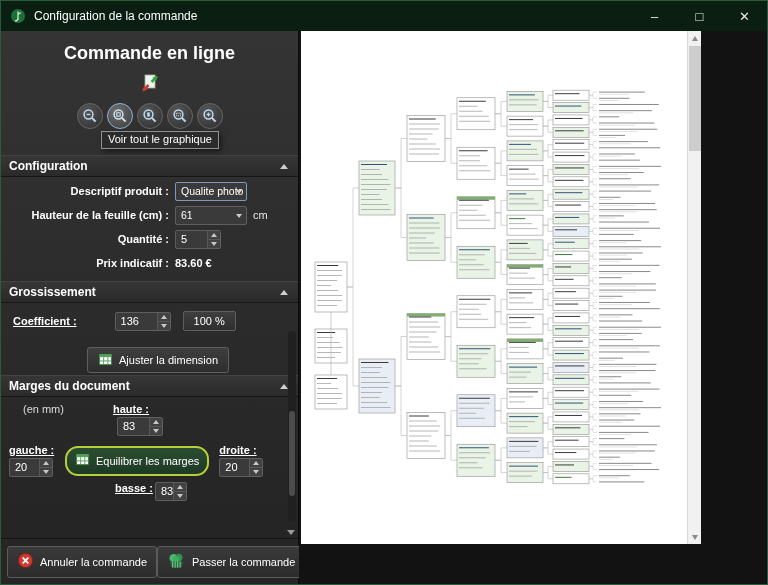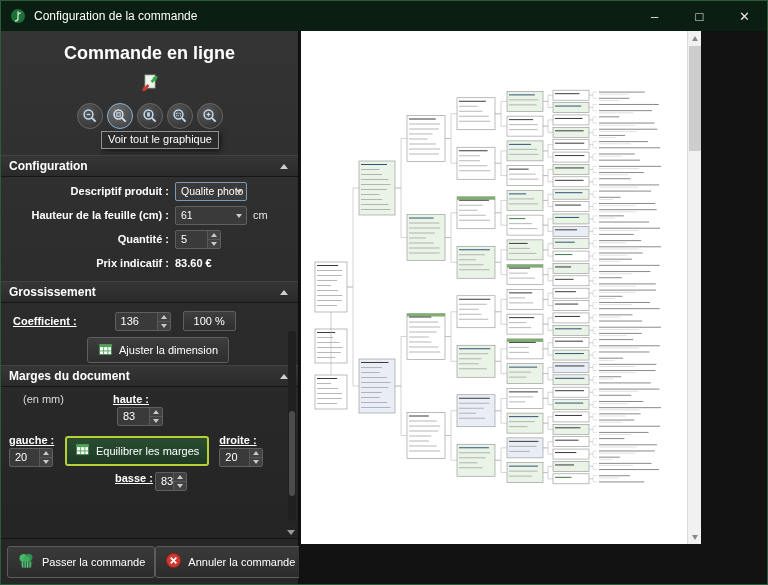--- a/index.html
+++ b/index.html
@@ -43,30 +43,30 @@
   .spin-btns{width:13px;border-left:1px solid #585858;display:flex;flex-direction:column}
   .sp-cell{flex:1;display:flex;align-items:center;justify-content:center;background:#424242;cursor:pointer}
   .sp-cell + .sp-cell{border-top:1px solid #585858}
   .sp-up{width:0;height:0;border-left:3px solid transparent;border-right:3px solid transparent;border-bottom:4px solid #c8c8c8}
   .sp-dn{width:0;height:0;border-left:3px solid transparent;border-right:3px solid transparent;border-top:4px solid #c8c8c8}
   
   .coef-row{display:flex;align-items:center;margin-top:8px;height:20px;padding-left:12px}
   .lbl-u{font-size:11px;font-weight:bold;color:#fff;text-decoration:underline;white-space:nowrap}
   .coef-row .spinner{margin-left:38px}
   .pct-btn{margin-left:12px;height:20px;padding:0 10px;background:linear-gradient(#3e3e3e,#2f2f2f);border:1px solid #5f5f5f;border-radius:2px;color:#fff;font-size:11px;cursor:pointer}
-  .adjust-row{margin-top:6px;padding-left:86px;height:20px}
+  .adjust-row{margin-top:16px;padding-left:86px;height:20px}
   .tool-btn{height:26px;display:flex;align-items:center;gap:6px;padding:0 10px;background:linear-gradient(#3e3e3e,#2e2e2e);border:1px solid #5f5f5f;border-radius:3px;color:#fff;font-size:11px;cursor:pointer}
   
   .mm-row{display:flex;align-items:flex-end;margin-top:5px;height:13px;padding-left:22px}
   .mm-row .lbl-u{margin-left:49px}
   .mm-note{font-size:11px;color:#dcdcdc}
   .haute-row{margin-top:2px;padding-left:116px;height:19px}
   .margins-mid{display:flex;align-items:center;margin-top:8px;padding-left:8px}
   .m-col{display:flex;flex-direction:column;gap:2px;width:46px}
-  .balance-btn{margin-left:10px;height:30px;display:flex;align-items:center;gap:6px;padding:0 8px;background:linear-gradient(#2a4d31,#1e3a25);border:2px solid #b8cf3a;border-radius:3px;color:#fff;font-size:11px;cursor:pointer}
+  .balance-btn{margin-left:10px;height:30px;display:flex;align-items:center;gap:6px;padding:0 8px;background:linear-gradient(#2a4d31,#1e3a25);border:2px solid #b8cf3a;border-radius:13px;color:#fff;font-size:11px;cursor:pointer}
   .margins-mid .m-col.right{margin-left:10px}
   .basse-col{display:flex;flex-direction:row;gap:2px;margin-top:5px;padding-left:114px;width:170px}
   
   .panel-vscroll{position:absolute;right:2px;top:300px;height:190px;width:8px;background:#202020;border-radius:4px}
   .panel-vthumb{position:absolute;left:1px;top:42%;width:6px;height:45%;background:#4c4c4c;border-radius:3px;cursor:pointer}
   .scroll-down-arrow{position:absolute;right:3px;bottom:3px;width:0;height:0;border-left:4px solid transparent;border-right:4px solid transparent;border-top:5px solid #9a9a9a;cursor:pointer}
   
   .panel-footer{flex:0 0 46px;display:flex;align-items:center;justify-content:space-between;padding:0 6px;background:#262626;border-top:1px solid #141414}
   .footer-btn{height:32px;display:flex;align-items:center;gap:6px;padding:0 9px;background:linear-gradient(#3a3a3a,#2c2c2c);border:1px solid #5c5c5c;border-radius:3px;color:#fff;font-size:11px;cursor:pointer;white-space:nowrap}
   
@@ -321,38 +321,38 @@
 
         <div class="panel-vscroll">
           <div class="panel-vthumb"></div>
         </div>
         <i class="scroll-down-arrow"></i>
       </div>
 
       <div class="panel-footer">
         <button class="footer-btn">
           <span>
+            <svg viewBox="0 0 18 18" width="17" height="17">
+                <circle cx="9" cy="9" r="7.5" fill="#cf3b30" stroke="#8d1f17"></circle>
+                <path d="M6 6 L12 12 M12 6 L6 12" stroke="#ffffff" stroke-width="1.8"></path>
+              </svg>
+          </span>
+          <span>Annuler la commande</span>
+        </button>
+        <button class="footer-btn">
+          <span>
             <svg viewBox="0 0 20 20" width="19" height="19">
                 <circle cx="7" cy="7.5" r="4.4" fill="#49b86a"></circle>
                 <circle cx="12.5" cy="6.8" r="3.8" fill="#2f9150"></circle>
                 <circle cx="10" cy="9" r="3.4" fill="#3fae5e"></circle>
                 <path d="M3.2 11 h13.6 l-1.8 6.6 h-10 z" fill="#1d6e3a"></path>
                 <path d="M6 11 v6.4 M8.6 11 v6.6 M11.2 11 v6.6 M13.8 11 v6.4" stroke="#9fd6ae" stroke-width="0.9"></path>
               </svg>
           </span>
           <span>Passer la commande</span>
-        </button>
-        <button class="footer-btn">
-          <span>
-            <svg viewBox="0 0 18 18" width="17" height="17">
-                <circle cx="9" cy="9" r="7.5" fill="#cf3b30" stroke="#8d1f17"></circle>
-                <path d="M6 6 L12 12 M12 6 L6 12" stroke="#ffffff" stroke-width="1.8"></path>
-              </svg>
-          </span>
-          <span>Annuler la commande</span>
         </button>
       </div>
     </div>
 
     <div class="preview">
       <div class="page">
         <svg id="tree-svg" viewBox="0 0 386 513" width="386" height="513">
             <rect x="14" y="231" width="32" height="50" fill="#ffffff" stroke="#8f8f8f" stroke-width="0.6"></rect>
             <line x1="16" y1="234.5" x2="37.16180166785569" y2="234.5" stroke="#3a3a3a" stroke-width="1"></line>
             <line x1="16" y1="239.5" x2="41.24416444639384" y2="239.5" stroke="#9a9a9a" stroke-width="0.7"></line>

